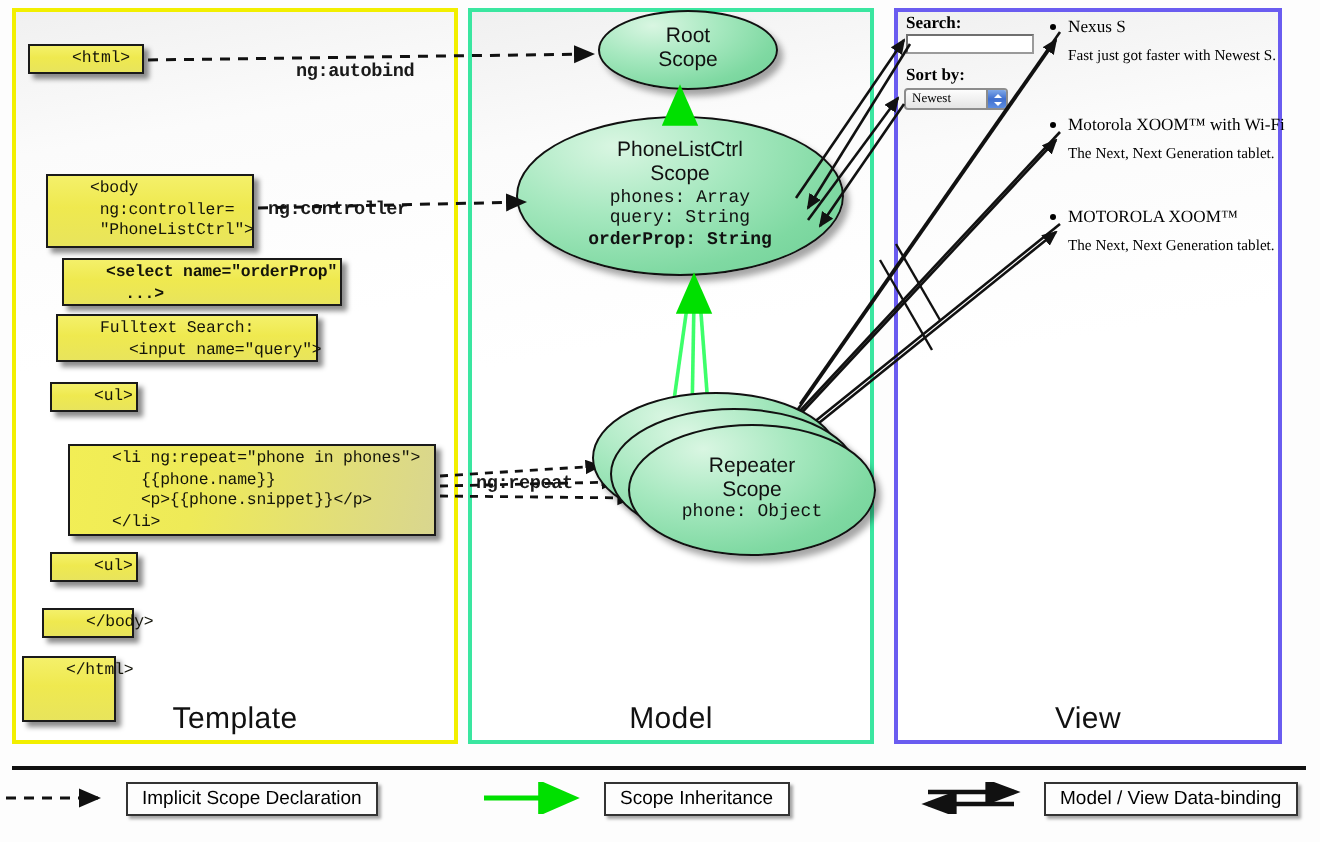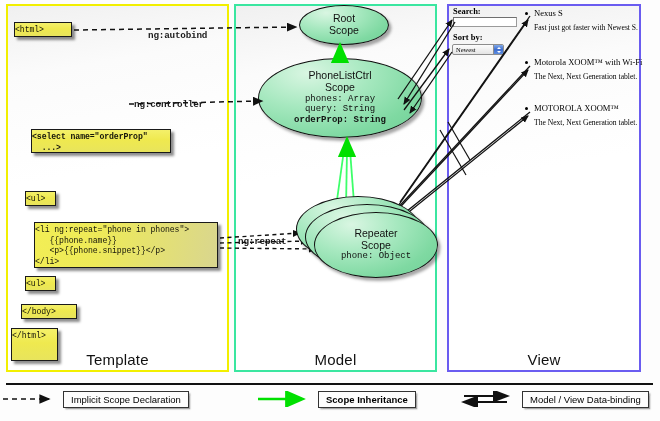--- a/index.html
+++ b/index.html
@@ -42,21 +42,21 @@
   .codebox {
     position: absolute;
     box-sizing: border-box;
     background: linear-gradient(180deg, #f4f06a 0%, #efe94f 45%, #e8e45c 100%);
     border: 1.6px solid #1a1a1a;
     box-shadow: 2.5px 2.5px 2.5px rgba(0,0,0,.45);
     font-family: "Liberation Mono", monospace;
     font-size: 8.2px;
     line-height: 1.28;
     color: #14140a;
-    padding: 2px 0;
+    padding: 2px 21px;
     white-space: pre;
     letter-spacing: -.1px;
   }
   .codebox.bold { font-weight: bold; }
   .codebox.grad-x {
     background: linear-gradient(100deg, #f2ee55 0%, #eeea58 35%, #d9d68f 100%);
   }
 
   
   .ellipse {
@@ -220,35 +220,40 @@
   </div>
   <div class="panel" id="panel-model">
     <div class="panel-label">Model</div>
   </div>
   <div class="panel" id="panel-view">
     <div class="panel-label">View</div>
   </div>
 
   <div class="codebox" style="left:14px;  top:22px;  width:58px;  height:15px;">&lt;html&gt;</div>
 
+  <div class="codebox" style="left:23px;  top:87px;  width:104px; height:37px;">&lt;body
+ ng:controller=
+ "PhoneListCtrl"&gt;</div>
 
   <div class="codebox bold" style="left:31px; top:129px; width:140px; height:24px;">&lt;select name="orderProp"
   ...&gt;</div>
 
+  <div class="codebox" style="left:28px;  top:157px; width:131px; height:24px;">Fulltext Search:
+   &lt;input name="query"&gt;</div>
 
   <div class="codebox" style="left:25px;  top:191px; width:31px;  height:15px;">&lt;ul&gt;</div>
 
   <div class="codebox grad-x" style="left:34px; top:222px; width:184px; height:46px;">&lt;li ng:repeat="phone in phones"&gt;
    {{phone.name}}
    &lt;p&gt;{{phone.snippet}}&lt;/p&gt;
 &lt;/li&gt;</div>
 
   <div class="codebox" style="left:25px;  top:276px; width:31px;  height:15px;">&lt;ul&gt;</div>
 
-  <div class="codebox" style="left:21px;  top:304px; width:56px;  height:15px;">&lt;/body&gt;</div>
+  <div class="codebox" style="left:21px;  top:304px; width:46px;  height:15px;">&lt;/body&gt;</div>
 
   <div class="codebox" style="left:11px;  top:328px; width:47px;  height:33px;">&lt;/html&gt;</div>
 
   <div class="ellipse" style="left:299px; top:5px; width:90px; height:40px;
        display:flex; align-items:center; justify-content:center;">
     <div class="e-title" style="white-space:pre-line">Root
 Scope</div>
   </div>
 
   <div class="ellipse" style="left:258px; top:58px; width:164px; height:80px;
@@ -359,21 +364,21 @@
       <defs>
         <marker id="lg-a1" markerWidth="7" markerHeight="7" refX="6" refY="3" orient="auto">
           <path d="M0,0 L7,3 L0,6 z" fill="#111"></path>
         </marker>
       </defs>
       <line x1="2" y1="8" x2="48" y2="8" stroke="#111" stroke-width="1.6" stroke-dasharray="5,4" marker-end="url(#lg-a1)"></line>
     </svg>
     <div class="legend-box">Implicit Scope Declaration</div>
   </div>
 
-  <div class="legend-item" style="left:256px;font-weight:bold;">
+  <div class="legend-item" style="left:240px;">
     <svg class="legend-gly" viewBox="0 0 58 16">
       <defs>
         <marker id="lg-a2" markerWidth="8" markerHeight="8" refX="6.5" refY="3.5" orient="auto">
           <path d="M0,0 L8,3.5 L0,7 z" fill="#00e000"></path>
         </marker>
       </defs>
       <line x1="2" y1="8" x2="46" y2="8" stroke="#00e000" stroke-width="2.6" marker-end="url(#lg-a2)"></line>
     </svg>
     <div class="legend-box">Scope Inheritance</div>
   </div>

